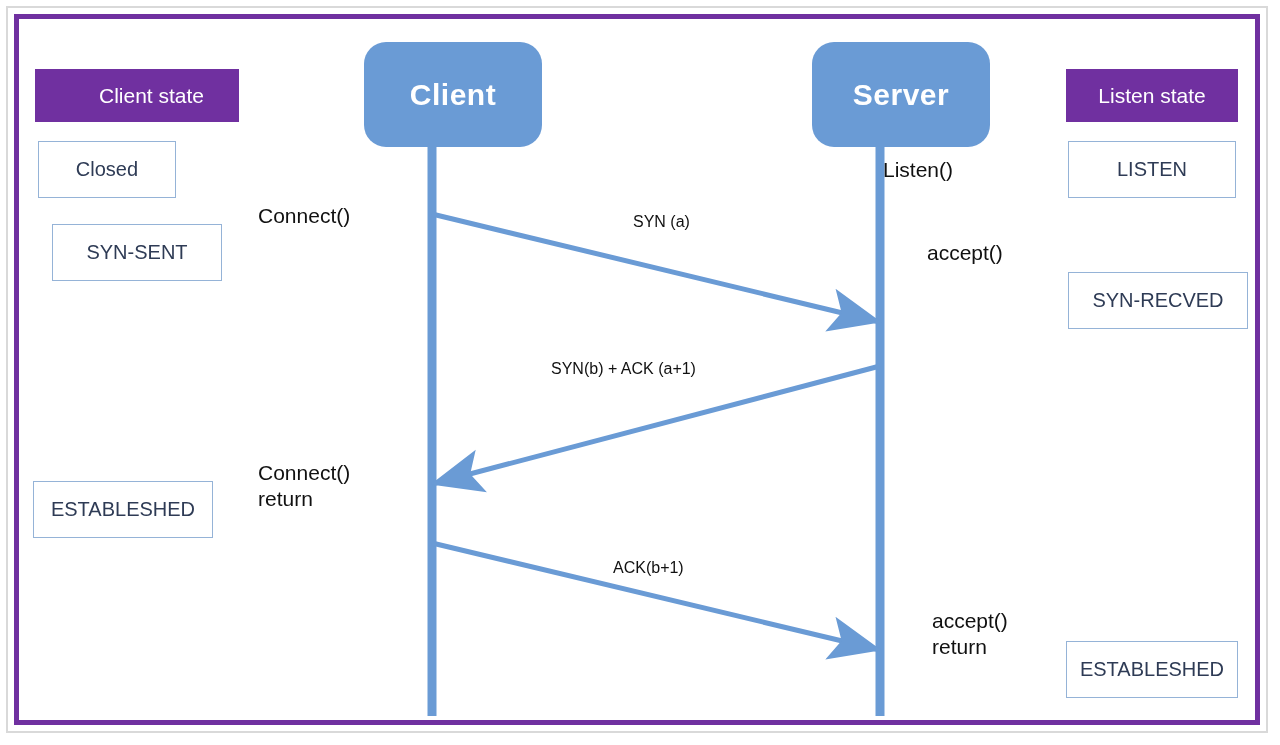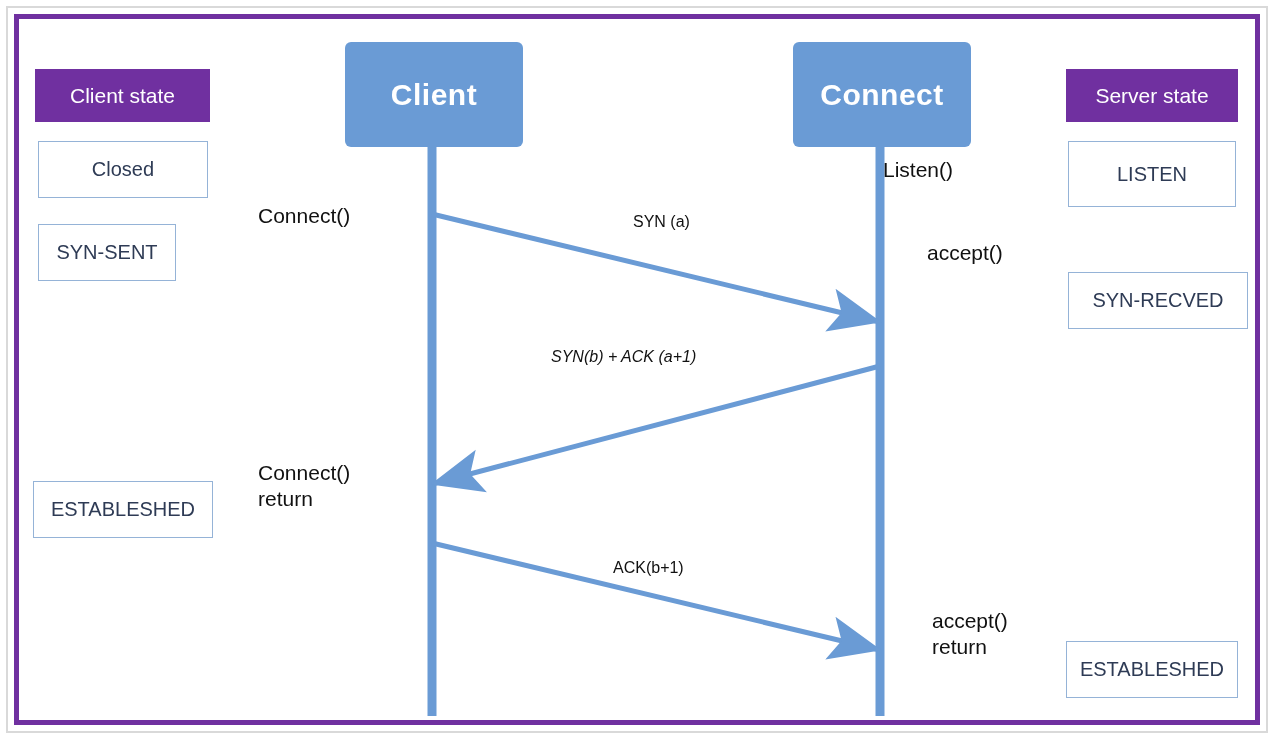--- a/index.html
+++ b/index.html
@@ -34,28 +34,29 @@
   }
   #canvas {
     position: absolute;
     left: 0; top: 0;
     width: 1280px; height: 745px;
   }
   
   .actor-box {
     position: absolute;
     background: #6A9BD5;
-    border-radius: 6px;
+    border-radius: 22px;
     color: #ffffff;
     font-weight: bold;
     font-size: 30px;
     display: flex;
     align-items: center;
     justify-content: center;
     letter-spacing: 0.5px;
+    margin-left: 19px;
   }
   
   .state-header {
     position: absolute;
     background: #7030A0;
     color: #ffffff;
     font-size: 21px;
     display: flex;
     align-items: center;
     justify-content: center;
@@ -111,39 +112,39 @@
         <line x1="880" y1="143" x2="880" y2="716" stroke="#6A9BD5" stroke-width="9"></line>
       </g>
     <g id="arrows">
         <line x1="432" y1="214" x2="880" y2="322" stroke="#6A9BD5" stroke-width="5" marker-end="url(#arrowhead-r)"></line>
         <line x1="880" y1="366" x2="432" y2="484" stroke="#6A9BD5" stroke-width="5" marker-end="url(#arrowhead-l)"></line>
         <line x1="432" y1="543" x2="880" y2="650" stroke="#6A9BD5" stroke-width="5" marker-end="url(#arrowhead-r)"></line>
       </g>
   </svg>
 
   <div class="actor-box" id="actor-client" style="left: 345px; top: 42px; width: 178px; height: 105px;">Client</div>
-  <div class="actor-box" id="actor-server" style="left: 793px; top: 42px; width: 178px; height: 105px;">Connect</div>
+  <div class="actor-box" id="actor-server" style="left: 793px; top: 42px; width: 178px; height: 105px;">Server</div>
 
-  <div class="state-header" id="client-state-header" style="left: 35px; top: 69px; width: 175px; height: 53px;">Client state</div>
+  <div class="state-header" id="client-state-header" style="left: 35px; top: 69px; width: 175px; height: 53px; padding-left: 29px;">Client state</div>
 
-  <div class="state-box" id="client-state-0" style="left: 38px; top: 141px; width: 170px; height: 57px; text-align: center;">Closed</div>
-  <div class="state-box" id="client-state-1" style="left: 38px; top: 224px; width: 138px; height: 57px;">SYN-SENT</div>
+  <div class="state-box" id="client-state-0" style="left: 38px; top: 141px; width: 138px; height: 57px; text-align: center;">Closed</div>
+  <div class="state-box" id="client-state-1" style="left: 52px; top: 224px; width: 170px; height: 57px;">SYN-SENT</div>
   <div class="state-box" id="client-state-2" style="left: 33px; top: 481px; width: 180px; height: 57px;">ESTABLESHED</div>
 
-  <div class="state-header" id="server-state-header" style="left: 1066px; top: 69px; width: 172px; height: 53px;">Server state</div>
+  <div class="state-header" id="server-state-header" style="left: 1066px; top: 69px; width: 172px; height: 53px;">Listen state</div>
 
-  <div class="state-box" id="server-state-0" style="left: 1068px; top: 141px; width: 168px; height: 66px;">LISTEN</div>
+  <div class="state-box" id="server-state-0" style="left: 1068px; top: 141px; width: 168px; height: 57px;">LISTEN</div>
   <div class="state-box" id="server-state-1" style="left: 1068px; top: 272px; width: 180px; height: 57px;">SYN-RECVED</div>
   <div class="state-box" id="server-state-2" style="left: 1066px; top: 641px; width: 172px; height: 57px;">ESTABLESHED</div>
 
   <div class="note" id="note-0" style="left: 258px; top: 203px;">Connect()</div>
   <div class="note" id="note-1" style="left: 258px; top: 460px;">Connect()
 return</div>
   <div class="note" id="note-2" style="left: 883px; top: 157px; text-align: center;">Listen()</div>
   <div class="note" id="note-3" style="left: 927px; top: 240px;">accept()</div>
   <div class="note" id="note-4" style="left: 932px; top: 608px;">accept()
 return</div>
 
   <div class="msg-label" id="msg-0" style="left: 633px; top: 213px;">SYN (a)</div>
-  <div class="msg-label" id="msg-1" style="left: 551px; top: 348px; font-style: italic;">SYN(b) + ACK (a+1)</div>
+  <div class="msg-label" id="msg-1" style="left: 551px; top: 360px;">SYN(b) + ACK (a+1)</div>
   <div class="msg-label" id="msg-2" style="left: 613px; top: 543px; margin-top: 16px;">ACK(b+1)</div>
 
 </div>
 
 </body></html>

